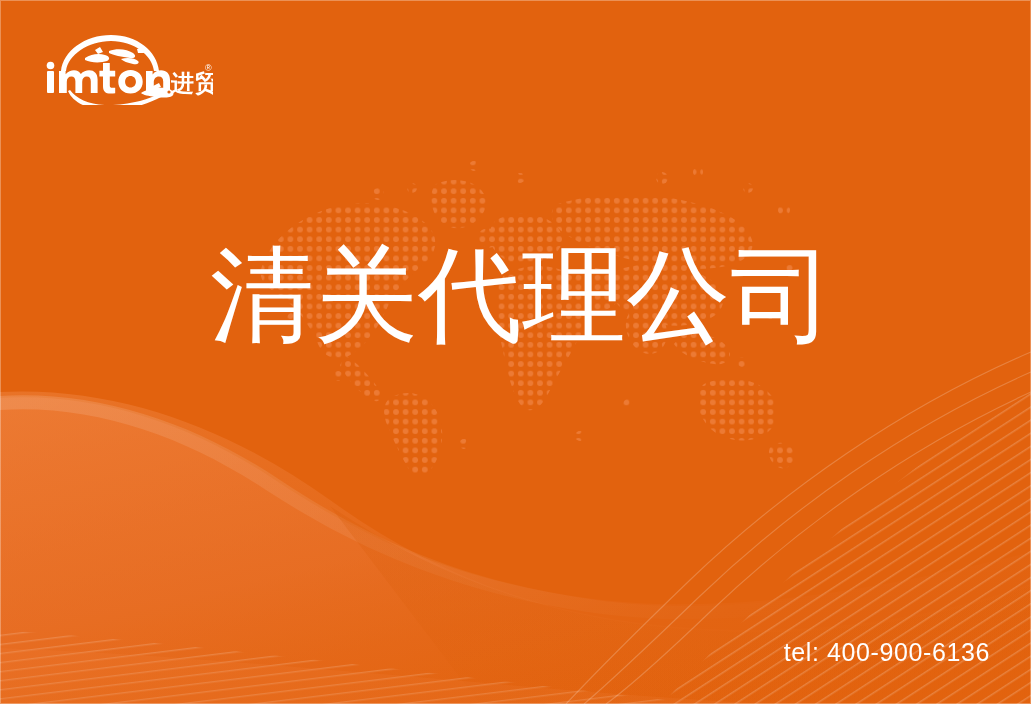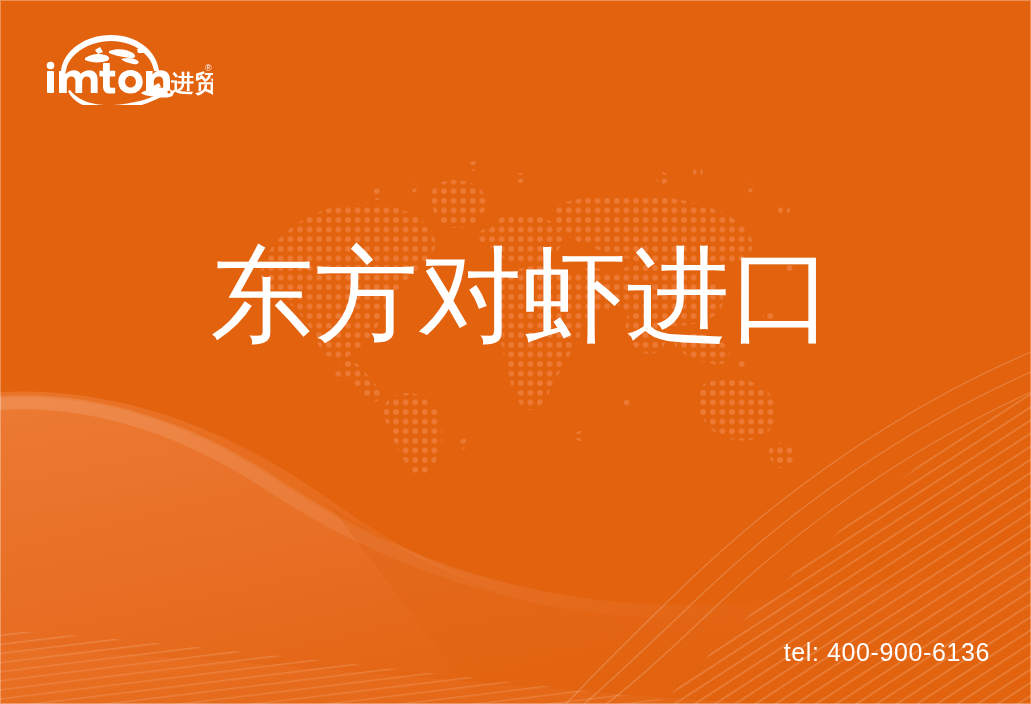--- a/index.html
+++ b/index.html
@@ -346,19 +346,19 @@
         <path d="M 104 66 C 110 62, 120 60, 128 61
                  C 134 62, 138 65, 136 68 C 134 71, 126 71, 118 70
                  C 112 69, 106 68, 104 66 Z"></path>
         <path d="M 110 62 L 122 56 L 124 60 L 113 64 Z"></path>
         <circle cx="132" cy="65" r="1.6" fill="#e2620e"></circle>
       </g>
     </svg>
   </div>
 
   <div id="headline">
-    <div class="headline-line">东方对虾进口</div>
+    <div class="headline-line">清关代理公司</div>
   </div>
 
   <div id="phone">tel: 400-900-6136</div>
 
   <div id="edge-frame"></div>
 </div>
 
 </body></html>

